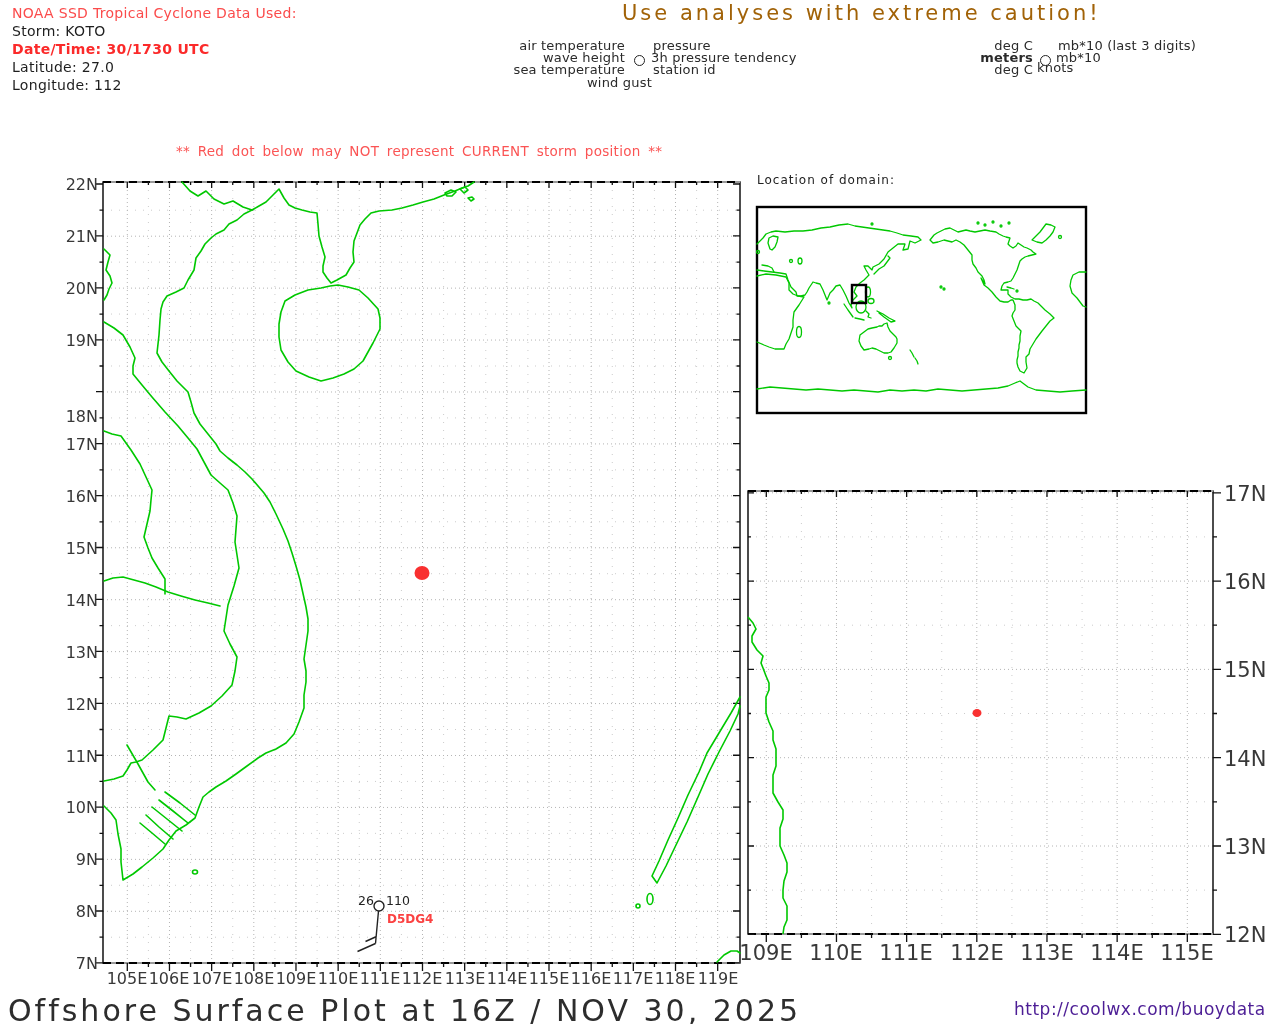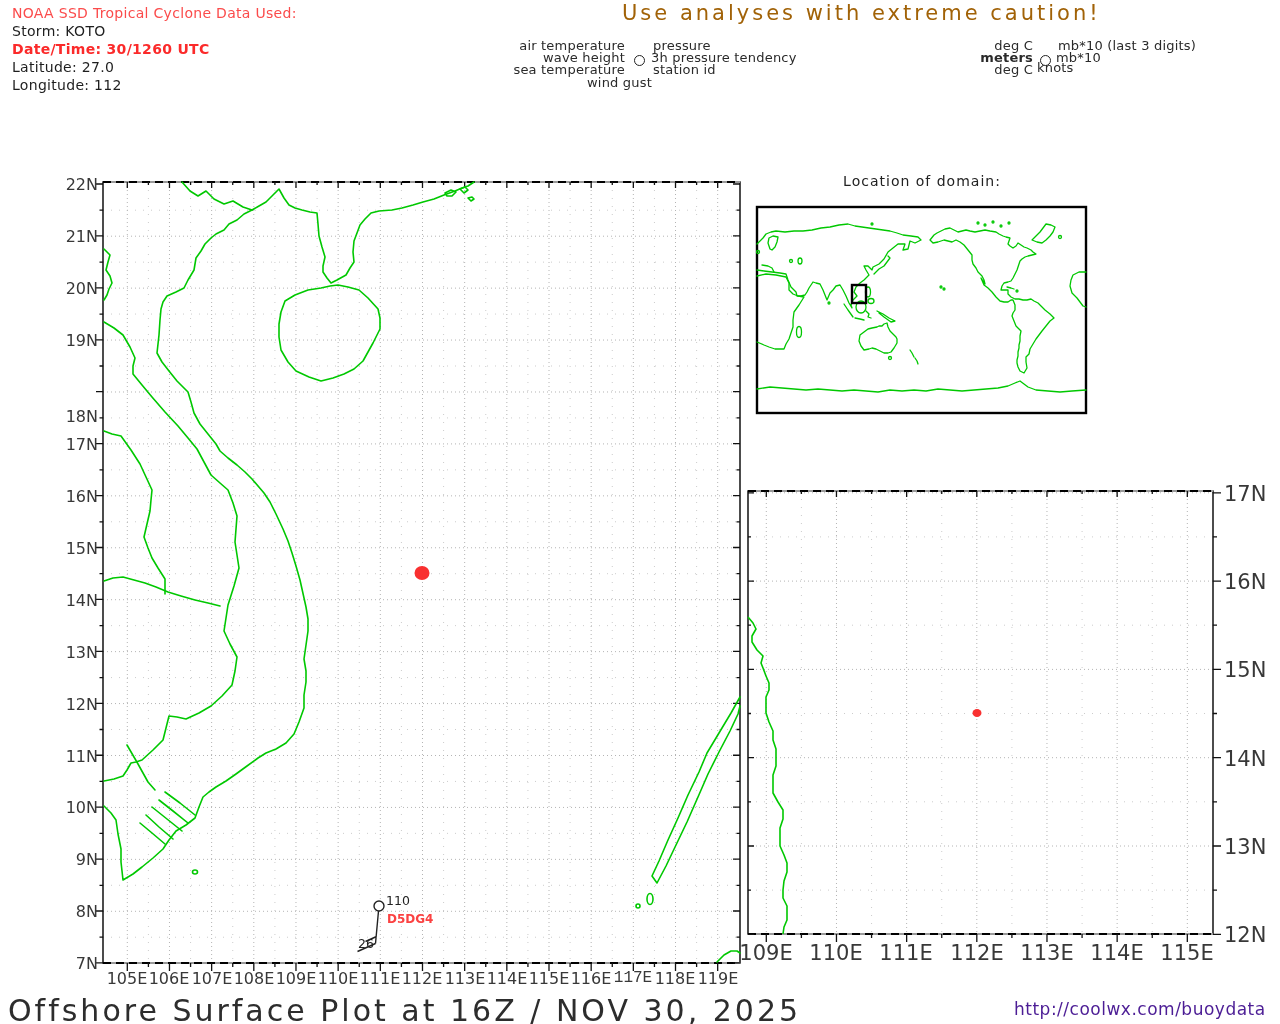--- a/index.html
+++ b/index.html
@@ -12,21 +12,21 @@
   .caution{font-size:21px;letter-spacing:3px;color:#a16207;}
   .leg{font-size:13px;color:#2a2a2a;letter-spacing:0.2px;}
   .legcircle{width:11px;height:11px;border:1.5px solid #222;border-radius:50%;background:#fff;}
   .warn{font-size:13.5px;color:#fb5454;word-spacing:3px;letter-spacing:0.3px;}
   .mlbl{position:absolute;font-size:16px;color:#383838;}
   .mlat{width:60px;text-align:right;}
   .mlon{width:48px;text-align:center;}
   .zlbl{position:absolute;font-size:21px;color:#383838;}
   .zlat{width:64px;text-align:left;}
   .zlon{width:64px;text-align:center;}
-  .insettitle{font-size:14px;color:#222;letter-spacing:1px;width:330px;text-align:center;}
+  .insettitle{font-size:12px;color:#222;letter-spacing:1px;width:330px;}
   .stationtxt{font-size:12.5px;color:#222;}
   .stationid{font-size:12px;font-weight:bold;color:#fb4242;}
   .footertitle{font-size:30px;letter-spacing:3px;color:#2d2d2d;}
   .url{font-size:17px;color:#4c1d95;letter-spacing:0.5px;text-decoration:none;}
   svg{position:absolute;left:0;top:0;}
 </style>
 </head>
 <body>
 
 <div id="stage">
@@ -138,21 +138,21 @@
       <g id="zoom-ticks">
           <path d="M766.3,934V942 M766.3,491V497M836.4699999999999,934V942 M836.4699999999999,491V497M906.64,934V942 M906.64,491V497M976.81,934V942 M976.81,491V497M1046.98,934V942 M1046.98,491V497M1117.15,934V942 M1117.15,491V497M1187.32,934V942 M1187.32,491V497M801.4,934V938 M801.4,491V494M871.5699999999999,934V938 M871.5699999999999,491V494M941.74,934V938 M941.74,491V494M1011.91,934V938 M1011.91,491V494M1082.08,934V938 M1082.08,491V494M1152.25,934V938 M1152.25,491V494M1213,492.8H1221 M748,492.8H754M1213,581.1H1221 M748,581.1H754M1213,669.4H1221 M748,669.4H754M1213,757.7H1221 M748,757.7H754M1213,846H1221 M748,846H754M1213,934.3H1221 M748,934.3H754M1213,536.9H1217 M748,536.9H751M1213,625.1999999999999H1217 M748,625.1999999999999H751M1213,713.5H1217 M748,713.5H751M1213,801.8H1217 M748,801.8H751M1213,890.0999999999999H1217 M748,890.0999999999999H751" stroke="#111" stroke-width="1.3" fill="none"></path>
         </g>
       <path d="M748,617 L753,623 756,629 752,636 752,642 757,650 763,656 761,663 763,668 766,676 769,683 769,690 766,697 766,705 766,713 769,722 773,731 773,740 776,749 776,757 776,766 773,775 773,784 773,793 778,802 783,810 783,819 780,828 780,837 780,846 784,855 787,863 787,872 784,881 783,890 783,898 787,906 787,913 787,920 784,927 783,934" stroke="#00c800" stroke-width="1.6" fill="none" stroke-linejoin="round"></path>
       <ellipse cx="977" cy="713" rx="4.5" ry="4" fill="#f93030"></ellipse>
     </g>
   </svg>
 
   <div class="abs hline red" style="left:12px;top:5px;">NOAA SSD Tropical Cyclone Data Used:</div>
   <div class="abs hline" style="left:12px;top:23px;">Storm: KOTO</div>
-  <div class="abs hline red" style="left:12px;top:41px;font-weight:bold;color:#fb2a2a;">Date/Time: 30/1260 UTC</div>
+  <div class="abs hline red" style="left:12px;top:41px;font-weight:bold;color:#fb2a2a;">Date/Time: 30/1730 UTC</div>
   <div class="abs hline" style="left:12px;top:59px;">Latitude: 27.0</div>
   <div class="abs hline" style="left:12px;top:77px;">Longitude: 112</div>
 
   <div class="abs caution" style="left:622px;top:1px;">Use analyses with extreme caution!</div>
 
   <div class="abs leg" style="right:655px;top:38px;">air temperature</div>
   <div class="abs leg" style="right:655px;top:50px;">wave height</div>
   <div class="abs leg" style="right:655px;top:62px;">sea temperature</div>
   <div class="abs leg" style="left:587px;top:75px;">wind gust</div>
   <div class="abs legcircle" style="left:634px;top:55px;"></div>
@@ -161,20 +161,21 @@
   <div class="abs leg" style="left:653px;top:62px;">station id</div>
 
   <div class="abs leg" style="right:247px;top:38px;">deg C</div>
   <div class="abs leg" style="right:247px;top:50px;font-weight:bold;">meters</div>
   <div class="abs leg" style="right:247px;top:62px;">deg C</div>
   <div class="abs leg" style="left:1037px;top:60px;">knots</div>
   <div class="abs legcircle" style="left:1040px;top:55px;"></div>
   <div class="abs leg" style="left:1058px;top:38px;">mb*10 (last 3 digits)</div>
   <div class="abs leg" style="left:1056px;top:50px;">mb*10</div>
 
+  <div class="abs warn" style="left:176px;top:143px;">** Red dot below may NOT represent CURRENT storm position **</div>
 
   <div class="mlbl mlat" style="left:38px;top:175px;">22N</div>
   <div class="mlbl mlat" style="left:38px;top:227px;">21N</div>
   <div class="mlbl mlat" style="left:38px;top:279px;">20N</div>
   <div class="mlbl mlat" style="left:38px;top:331px;">19N</div>
   <div class="mlbl mlat" style="left:38px;top:383px;margin-top:24px;">18N</div>
   <div class="mlbl mlat" style="left:38px;top:435px;">17N</div>
   <div class="mlbl mlat" style="left:38px;top:487px;">16N</div>
   <div class="mlbl mlat" style="left:38px;top:539px;">15N</div>
   <div class="mlbl mlat" style="left:38px;top:591px;">14N</div>
@@ -191,25 +192,25 @@
   <div class="mlbl mlon" style="left:188px;top:969px;">107E</div>
   <div class="mlbl mlon" style="left:230px;top:969px;">108E</div>
   <div class="mlbl mlon" style="left:272px;top:969px;">109E</div>
   <div class="mlbl mlon" style="left:314px;top:969px;">110E</div>
   <div class="mlbl mlon" style="left:356px;top:969px;">111E</div>
   <div class="mlbl mlon" style="left:398px;top:969px;">112E</div>
   <div class="mlbl mlon" style="left:441px;top:969px;">113E</div>
   <div class="mlbl mlon" style="left:483px;top:969px;">114E</div>
   <div class="mlbl mlon" style="left:525px;top:969px;">115E</div>
   <div class="mlbl mlon" style="left:567px;top:969px;">116E</div>
-  <div class="mlbl mlon" style="left:609px;top:969px;font-family:Liberation Mono, monospace;">117E</div>
+  <div class="mlbl mlon" style="left:609px;top:969px;">117E</div>
   <div class="mlbl mlon" style="left:651px;top:969px;">118E</div>
   <div class="mlbl mlon" style="left:694px;top:969px;">119E</div>
 
-  <div class="abs stationtxt" style="left:346px;top:893px;width:28px;text-align:right;margin-top:43px;">26</div>
+  <div class="abs stationtxt" style="left:346px;top:893px;width:28px;text-align:right;">26</div>
   <div class="abs stationtxt" style="left:386px;top:893px;">110</div>
   <div class="abs stationid" style="left:387px;top:912px;">D5DG4</div>
 
   <div class="abs insettitle" style="left:757px;top:173px;">Location of domain:</div>
 
   <div class="zlbl zlat" style="left:1224px;top:482px;">17N</div>
   <div class="zlbl zlat" style="left:1224px;top:570px;">16N</div>
   <div class="zlbl zlat" style="left:1224px;top:658px;">15N</div>
   <div class="zlbl zlat" style="left:1224px;top:747px;">14N</div>
   <div class="zlbl zlat" style="left:1224px;top:835px;">13N</div>

